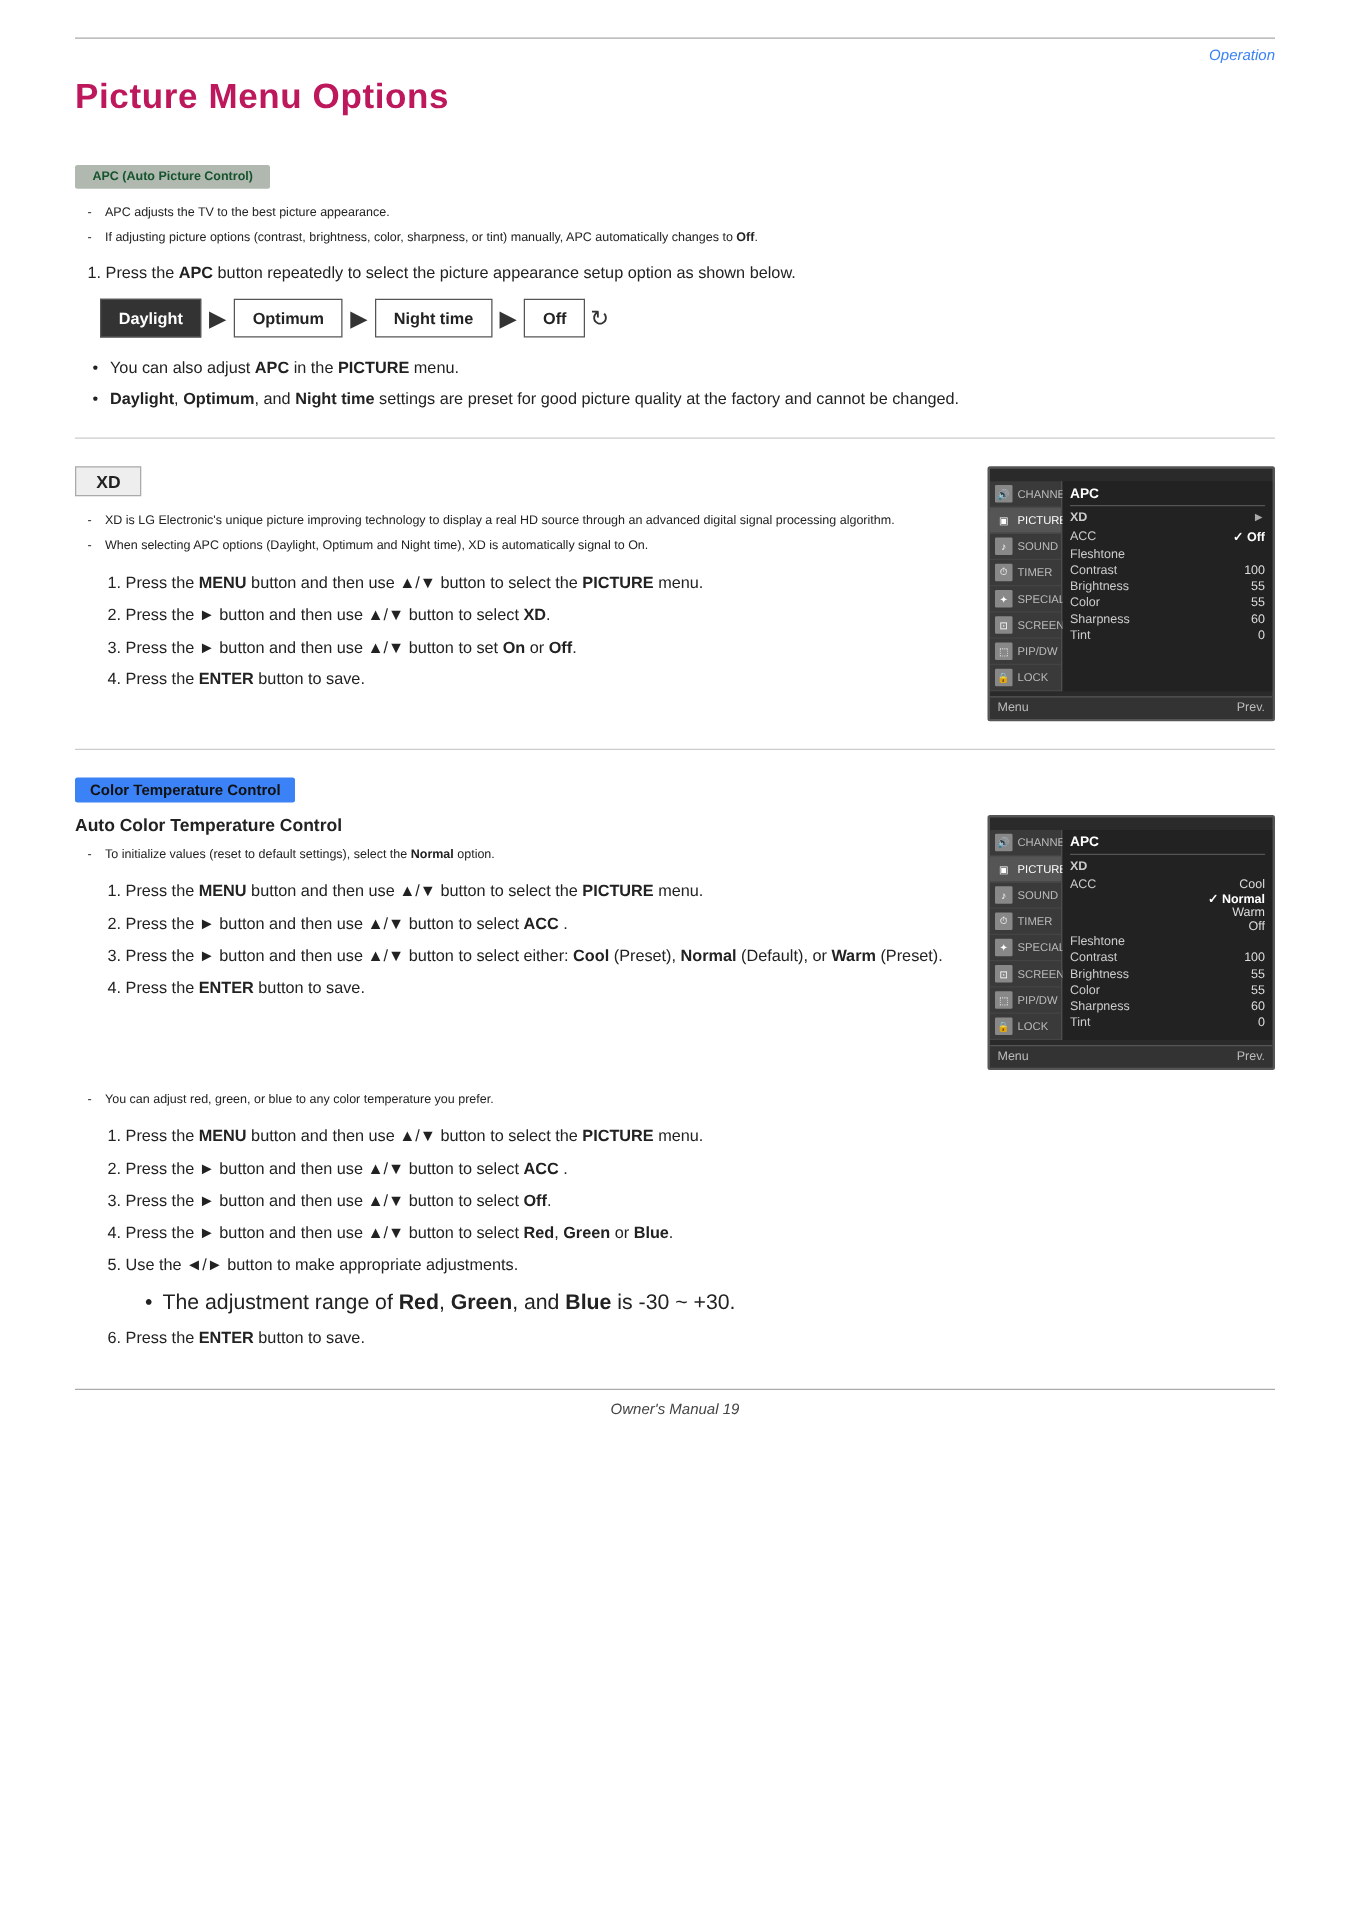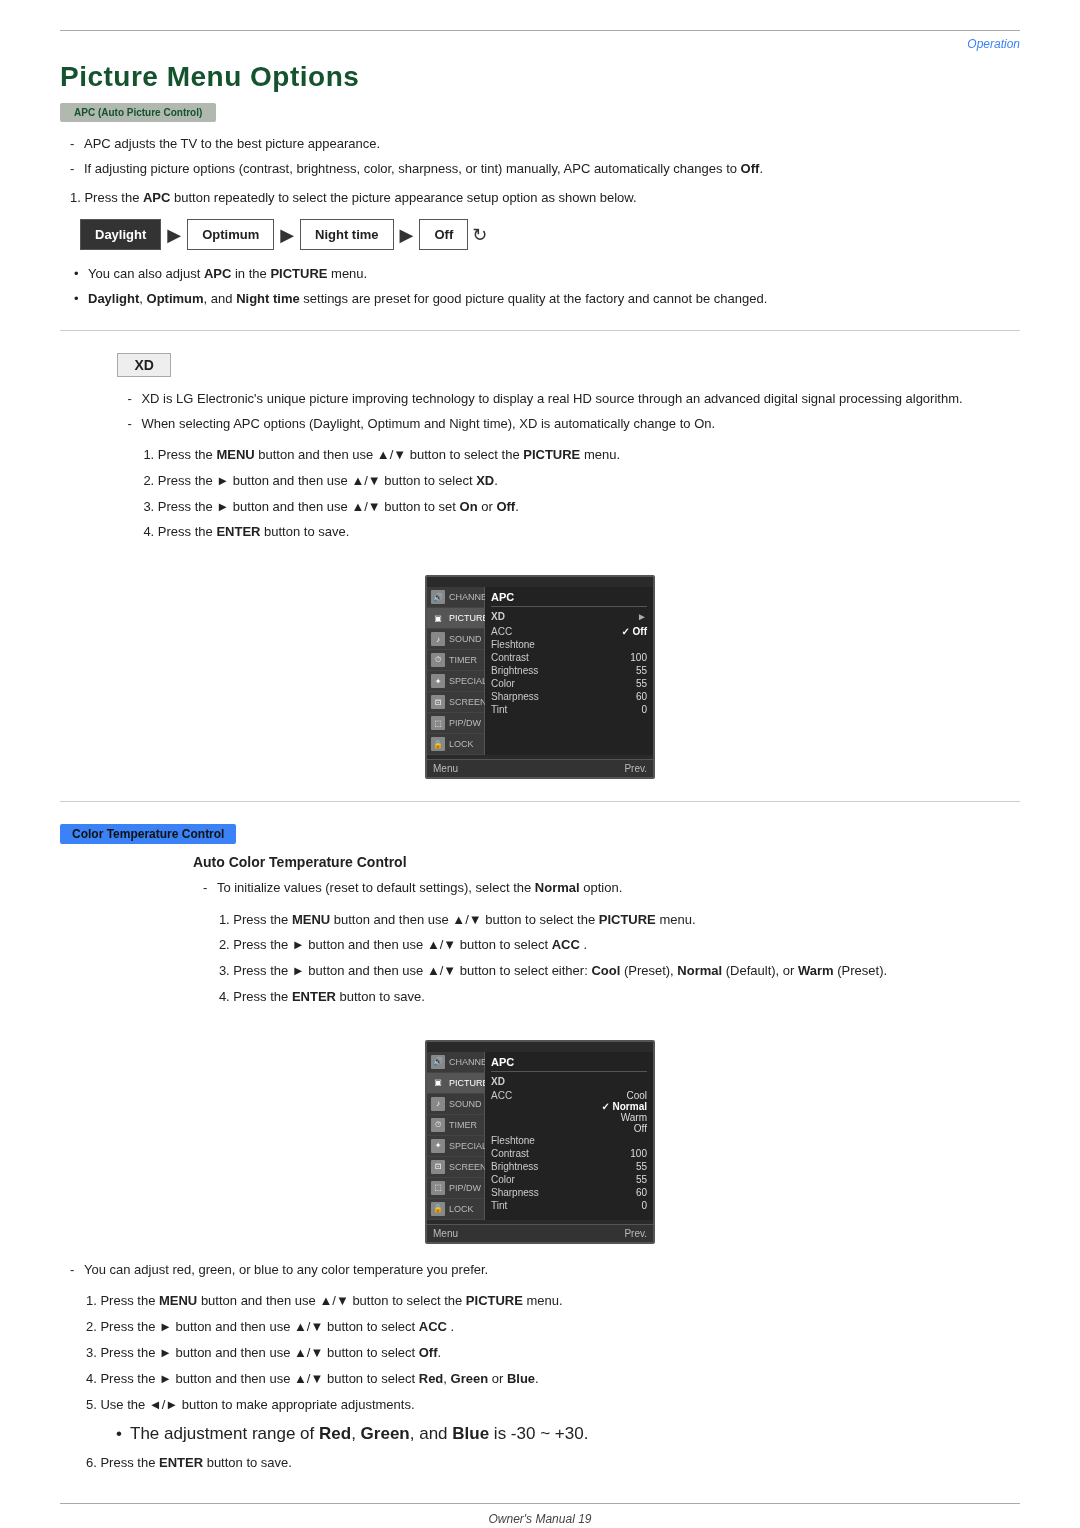--- a/index.html
+++ b/index.html
@@ -26,22 +26,22 @@
       text-align: right;
       font-style: italic;
       font-size: 12px;
       color: #3b82f6;
       margin-bottom: 10px;
     }
     .page-title {
       font-family: 'Arial Black', Arial, sans-serif;
       font-size: 28px;
       font-weight: 900;
-      color: #14532d;
-      margin-bottom: 10px;
+      color: #be185d;
+      margin-bottom: 39px;
       letter-spacing: 0.5px;
     }
     .section-header {
       display: inline-block;
       background: #b0b8b0;
       color: #14532d;
       font-size: 10px;
       font-weight: bold;
       padding: 4px 14px;
       border-radius: 2px;
@@ -59,21 +59,21 @@
     }
     .bullet-list {
       list-style: none;
       margin-left: 10px;
       margin-bottom: 12px;
     }
     .bullet-list li {
       margin-bottom: 5px;
       padding-left: 14px;
       position: relative;
-      font-size: 13px;
+      font-size: 10px;
       line-height: 1.5;
     }
     .bullet-list li::before {
       content: '-';
       position: absolute;
       left: 0;
     }
     .numbered-list {
       list-style: none;
       margin-left: 10px;
@@ -124,22 +124,21 @@
       font-size: 18px;
       margin: 0 6px;
       color: #333;
     }
     .xd-section {
       margin-bottom: 18px;
     }
     .two-col {
       display: flex;
       gap: 20px;
-      align-items: center;
-      flex-direction: column;
+      align-items: flex-start;
     }
     .two-col-left {
       flex: 1;
     }
     .two-col-right {
       width: 230px;
       flex-shrink: 0;
     }
     .tv-screen {
       border: 2px solid #555;
@@ -308,21 +307,21 @@
   </div>
 
   <hr class="section-divider">
 
   <div class="xd-section two-col">
     <div class="two-col-left">
       <div class="xd-label">XD</div>
 
       <ul class="bullet-list">
         <li>XD is LG Electronic's unique picture improving technology to display a real HD source through an advanced digital signal processing algorithm.</li>
-        <li>When selecting APC options (Daylight, Optimum and Night time), XD is automatically change to On.</li>
+        <li>When selecting APC options (Daylight, Optimum and Night time), XD is automatically signal to On.</li>
       </ul>
 
       <ol class="numbered-list">
         <li>1. Press the <b>MENU</b> button and then use ▲/▼ button to select the <b>PICTURE</b> menu.</li>
         <li>2. Press the ► button and then use ▲/▼ button to select <b>XD</b>.</li>
         <li>3. Press the ► button and then use ▲/▼ button to set <b>On</b> or <b>Off</b>.</li>
         <li>4. Press the <b>ENTER</b> button to save.</li>
       </ol>
     </div>
     <div class="two-col-right">

